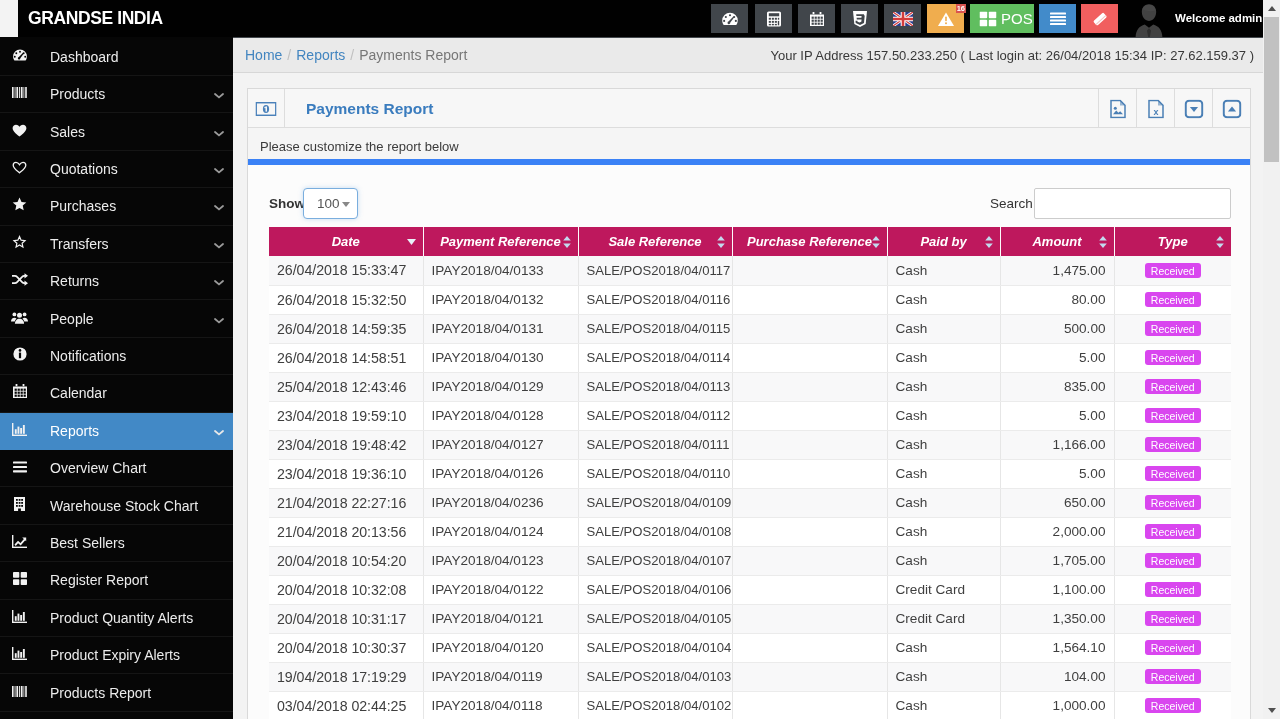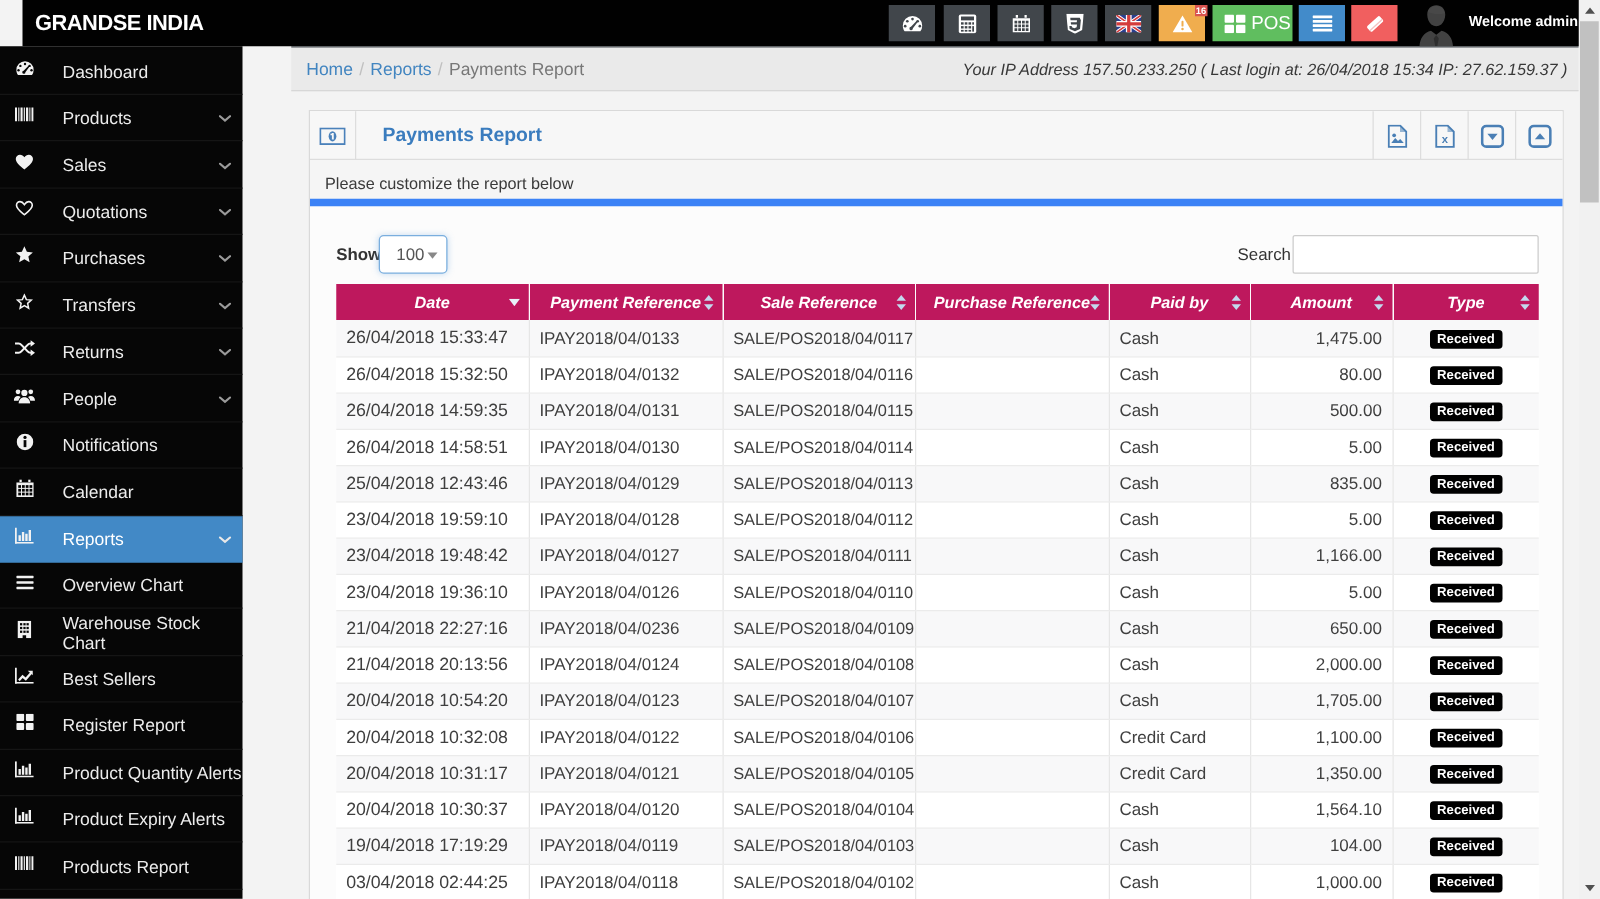--- a/index.html
+++ b/index.html
@@ -11,34 +11,34 @@
 #b7 { background:#60be5f; width:64px; }
 #b8 { background:#428bca; }
 #b9 { background:#f15f5f; }
 #b7 .post { position:absolute; left:31px; top:0; line-height:29px; color:#fff; font-size:15px; }
 #b7 svg { left:18px; }
 .badge16 { position:absolute; right:-2px; top:0px; background:#d9534f; color:#fff; font-size:7.5px; line-height:7.5px; padding:0.5px 1px; font-weight:bold; }
 #avatar { position:absolute; left:1114px; top:1px; }
 #welcome { position:absolute; left:1157px; top:0; line-height:37px; color:#fff; font-weight:bold; font-size:11.5px; }
 #navline { position:absolute; left:233px; top:37px; width:1030px; height:1px; background:#44494e; z-index:6; }
 
-#sidebar { position:absolute; left:0; top:37px; width:194px; height:682px; background:#060606; padding-top:1.5px; }
+#sidebar { position:absolute; left:0; top:37px; width:233px; height:682px; background:#060606; padding-top:1.5px; }
 .mi { position:relative; height:37.42px; border-bottom:1px solid #151515; }
 .mi.active { background:#4289c6; border-bottom-color:#4289c6; }
 .mic { position:absolute; left:11px; top:50%; transform:translateY(-50%); width:17px; text-align:center; }
 .mlb { position:absolute; left:50px; top:50%; transform:translateY(-50%); color:#ececec; font-size:14px; }
 .mi.active .mlb { color:#fff; }
 .chev { position:absolute; right:9px; top:50%; transform:translateY(-50%); }
 
 #content { position:absolute; left:233px; top:38px; width:1030px; height:681px; background:#f3f3f3; }
 #crumbbar { position:absolute; left:0; top:0; width:1030px; height:35px; background:#eaeaea; border-bottom:1px solid #d7d7d7; }
 #crumbs { position:absolute; left:12px; top:0; line-height:35px; font-size:14px; color:#777; }
 #crumbs a { color:#4285c0; text-decoration:none; }
 #crumbs .sep { color:#c0c0c0; padding:0 5px; }
-#ipinfo { position:absolute; right:9px; top:0; line-height:35px; font-size:13px; color:#383838;font-style:italic; }
+#ipinfo { position:absolute; right:9px; top:0; line-height:35px; font-size:13px; color:#383838; }
 
 #panel { position:absolute; left:14px; top:50px; width:1004px; height:700px; background:#fcfcfc; border:1px solid #d9d9d9; }
 #phead { position:absolute; left:0; top:0; width:1002px; height:39px; background:#f7f7f7; border-bottom:1px solid #ddd; }
 #pico { position:absolute; left:0; top:0; width:37px; height:39px; border-right:1px solid #ddd; }
 #pico svg { position:absolute; left:50%; top:50%; transform:translate(-50%,-50%); }
 #ptitle { position:absolute; left:58px; top:0; line-height:39px; font-size:15.5px; font-weight:bold; color:#3a7cbe; }
 .pexp { position:absolute; top:0; width:38px; height:39px; border-left:1px solid #ddd; }
 .pexp svg { position:absolute; left:50%; top:50%; transform:translate(-50%,-50%); }
 #pe1 { right:114px; } #pe2 { right:76px; } #pe3 { right:38px; } #pe4 { right:0; }
 #pcust { position:absolute; left:0; top:39px; width:1002px; height:37px; background:#f5f5f5; border-bottom:6px solid #3b82f6; line-height:37px; font-size:13px; color:#3b3b3b; padding-left:12px; }
@@ -55,21 +55,21 @@
 #tbl th:last-child { border-right:none; }
 #tbl .sic { position:absolute; right:7px; top:50%; transform:translateY(-50%); line-height:0; }
 #tbl td { height:29px; font-size:13.6px; color:#3f3f3f; padding:0 8px; border-bottom:1px solid #ebebeb; border-right:1px solid #e6e6e6; overflow:hidden; white-space:nowrap; }
 #tbl td:last-child { border-right:none; }
 #tbl td:nth-child(3) { font-size:13.1px; }
 #tbl td:nth-child(1) { font-size:14.2px; letter-spacing:-0.05px; }
 #tbl tr.odd td { background:#f8f8f9; }
 #tbl tr.even td { background:#ffffff; }
 #tbl td.amt { text-align:right; }
 #tbl td.typ { text-align:center; }
-.badge { display:inline-block; background:#000000; color:#fff; font-size:10.5px; font-weight:bold; line-height:12px; padding:1.5px 6px; border-radius:3px; }
+.badge { display:inline-block; background:#d946ef; color:#fff; font-size:10.5px; font-weight:normal; line-height:12px; padding:1.5px 6px; border-radius:3px; }
 
 #scroll { position:absolute; left:1263px; top:0; width:17px; height:719px; background:#f1f1f1; z-index:10; }
 #sthumb { position:absolute; left:1px; top:17px; width:15px; height:145px; background:#c1c1c1; }
 .sarrow { position:absolute; left:4.5px; width:0; height:0; border-left:4px solid transparent; border-right:4px solid transparent; }
 #sup { top:6px; border-bottom:5px solid #505050; }
 #sdown { bottom:6px; border-top:5px solid #505050; }
 </style></head>
 <body>
 <div id="topbar">
   <div id="logo">GRANDSE INDIA</div>

